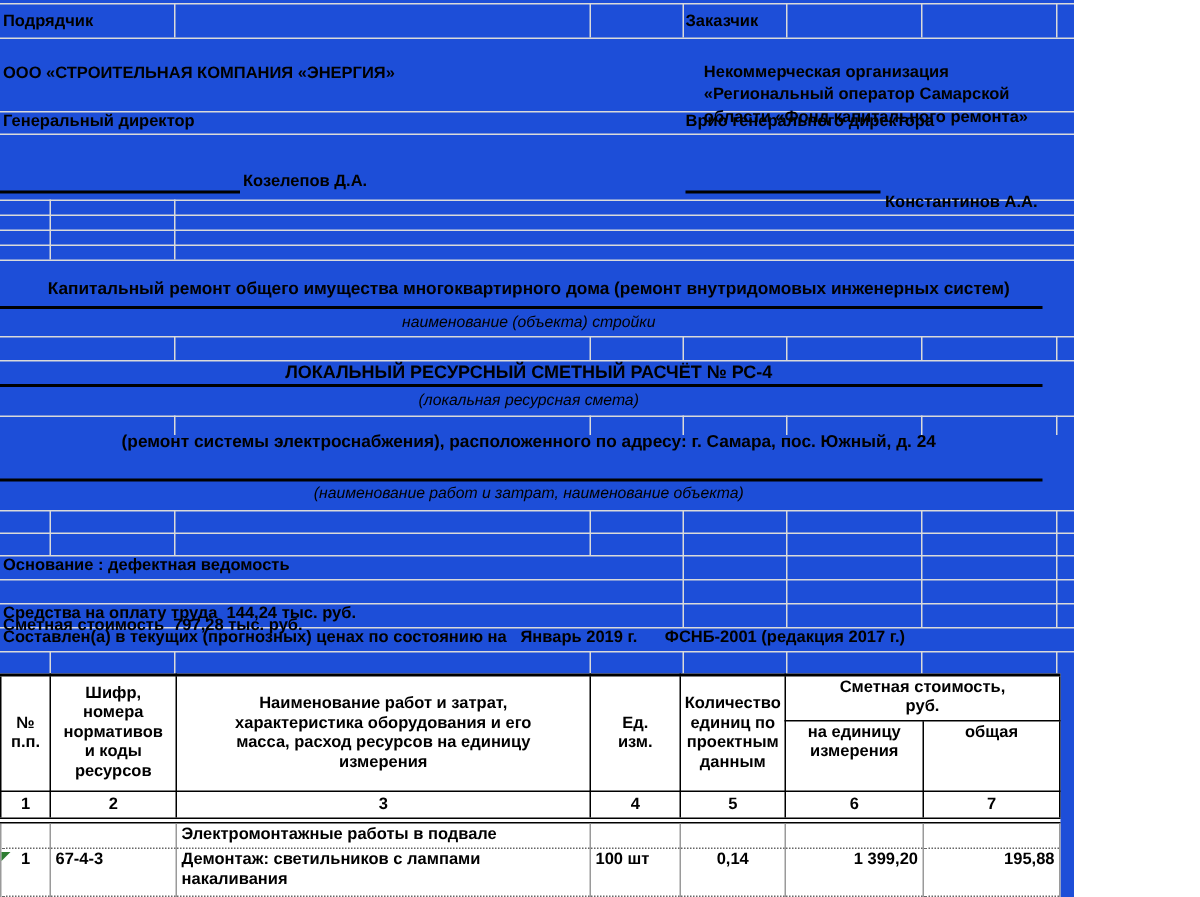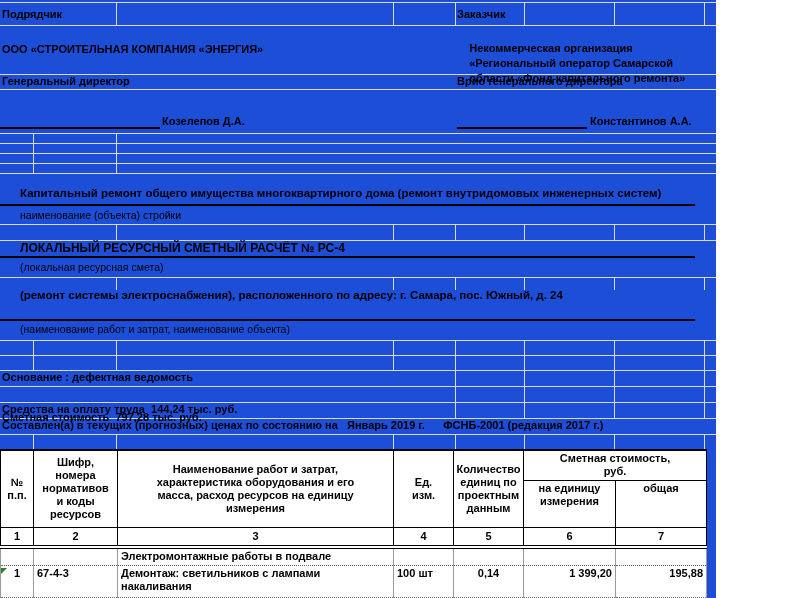--- a/index.html
+++ b/index.html
@@ -8,24 +8,24 @@
   html,body{margin:0;padding:0;background:#fff;}
   .sheet{
     position:relative; width:716px; height:598px; background:#1d4ed8;
     font-family:"Liberation Sans", sans-serif; font-weight:bold; color:#000;
     overflow:hidden;
   }
   .gl{position:absolute; background:var(--grid);}
   .txt{position:absolute; font-size:11px; line-height:13px; white-space:pre;}
   .lines .ln{display:block;}
   .org-lines .ln{line-height:15px;}
-  .band{position:absolute; left:0; width:705px; text-align:left;padding-left:20px;}
+  .band{position:absolute; left:0; width:705px; text-align:center;}
   .t1{font-size:11.5px; line-height:14px;}
   .t2{font-size:12px; line-height:14px;}
-  .cap{font-weight:normal; font-size:10.5px; line-height:12px;}
+  .cap{font-style:italic; font-weight:normal; font-size:10.5px; line-height:12px;}
   .blk{position:absolute; height:2px; background:var(--line);}
   
   table.est{
     position:absolute; left:0; top:449px; width:706px; background:#fff;
     border-collapse:collapse; table-layout:fixed;
     border-top:2px solid var(--line);
     font-size:11px;
   }
   table.est th{
     border:1px solid var(--line); padding:1px 2px; text-align:center;
@@ -120,21 +120,21 @@
     <span class="ln">«Региональный оператор Самарской</span>
     <span class="ln">области «Фонд капитального ремонта»</span>
   </div>
 
   <div class="txt" style="left:2px;top:75px;">Генеральный директор</div>
   <div class="txt" style="left:457px;top:75px;">Врио генерального директора</div>
 
   <div class="blk" style="left:0;top:127px;width:160px;"></div>
   <div class="txt" style="left:162px;top:115px;">Козелепов Д.А.</div>
   <div class="blk" style="left:457px;top:127px;width:130px;"></div>
-  <div class="txt" style="left:590px;top:115px;text-align:right;">Константинов А.А.</div>
+  <div class="txt" style="left:590px;top:129px;text-align:right;">Константинов А.А.</div>
 
   <div class="band t1" style="top:186px;">Капитальный ремонт общего имущества многоквартирного дома (ремонт внутридомовых инженерных систем)</div>
   <div class="blk" style="left:0;top:204px;width:695px;"></div>
   <div class="band cap" style="top:209px;">наименование (объекта) стройки</div>
 
   <div class="band t2" style="top:241px;">ЛОКАЛЬНЫЙ РЕСУРСНЫЙ СМЕТНЫЙ РАСЧЁТ № РС-4</div>
   <div class="blk" style="left:0;top:256px;width:695px;"></div>
   <div class="band cap" style="top:261px;">(локальная ресурсная смета)</div>
 
   <div class="band t1" style="top:288px;">

